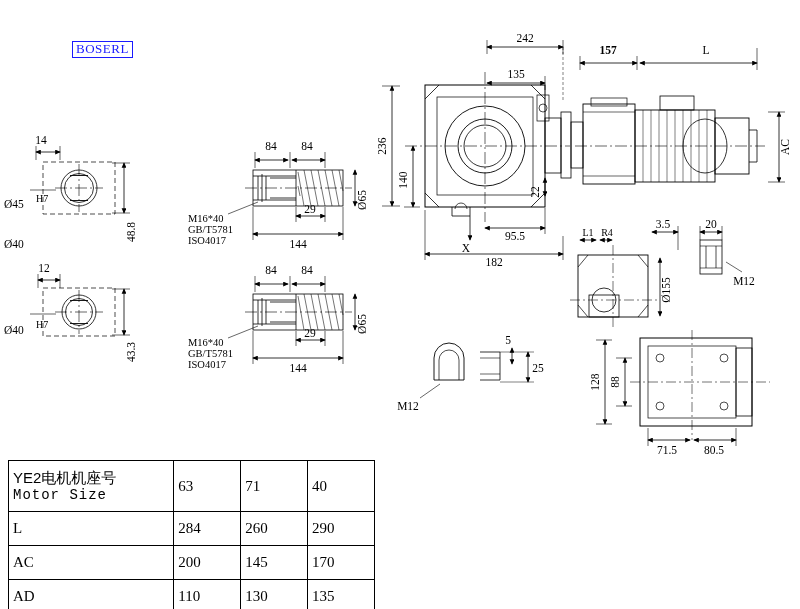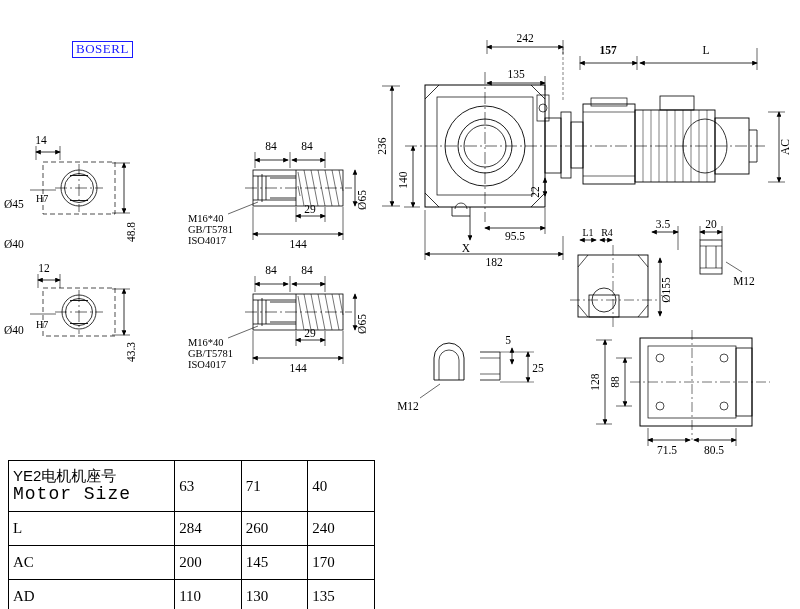--- a/index.html
+++ b/index.html
@@ -74,21 +74,21 @@
   }
   .spec-table tr:first-child td {
     height: 42px;
   }
   .spec-table td.hdr {
     width: 175px;
     line-height: 1.15;
     font-size: 15px;
   }
   .spec-table td.hdr .cn { font-family: "Liberation Sans", sans-serif; font-size: 15px; }
-  .spec-table td.hdr .en { font-family: "Liberation Mono", monospace; font-size: 18px; letter-spacing: 1px; }
+  .spec-table td.hdr .en { font-family: "Liberation Mono", monospace; font-size: 14px; letter-spacing: 1px; }
   .spec-table td.lbl { font-size: 15px; }
   .spec-table td.val { width: 64px; margin-top: 28px; }
 </style>
 </head>
 <body>
 
 <div id="root">
 
   <div class="brand">BOSERL</div>
 
@@ -466,21 +466,21 @@
         <div class="en">Motor Size</div>
       </td>
       <td class="val">63</td>
       <td class="val">71</td>
       <td class="val">40</td>
     </tr>
     <tr>
       <td class="lbl">L</td>
       <td class="val">284</td>
       <td class="val">260</td>
-      <td class="val">240</td>
+      <td class="val">290</td>
     </tr>
     <tr>
       <td class="lbl">AC</td>
       <td class="val">200</td>
       <td class="val">145</td>
       <td class="val">170</td>
     </tr>
     <tr>
       <td class="lbl">AD</td>
       <td class="val">110</td>

